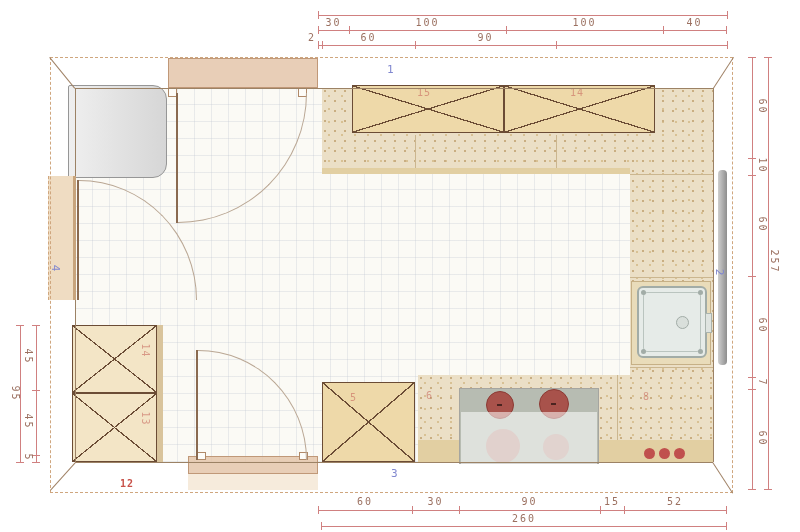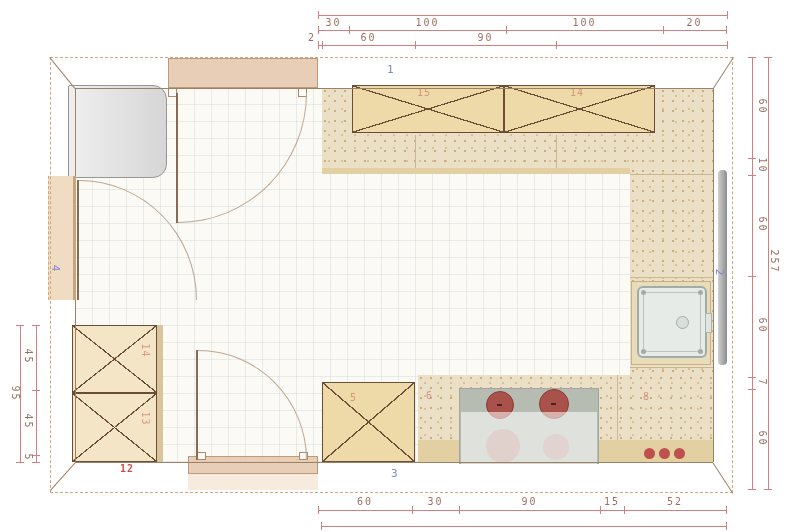--- a/index.html
+++ b/index.html
@@ -70,21 +70,21 @@
   <div class="abs xbox wheat" style="left:352px;top:85px;width:152px;height:48px;"></div>
   <div class="abs xbox wheat" style="left:504px;top:85px;width:151px;height:48px;"></div>
   <span class="abs ilabel" style="left:417px;top:87px;">15</span>
   <span class="abs ilabel" style="left:570px;top:87px;">14</span>
 
   <div class="abs xbox wheatlight" style="left:72px;top:325px;width:85px;height:68px;"></div>
   <div class="abs xbox wheatlight" style="left:72px;top:393px;width:85px;height:69px;"></div>
   <div class="abs" style="left:157px;top:325px;width:6px;height:137px;background:#d9c49c;"></div>
   <span class="abs ilabel rot" style="left:138px;top:345px;">14</span>
   <span class="abs ilabel rot" style="left:138px;top:413px;">13</span>
-  <span class="abs ilabel strong" style="left:120px;top:463px;font-weight:bold;">12</span>
+  <span class="abs ilabel strong" style="left:120px;top:478px;font-weight:bold;">12</span>
 
   <div class="abs" style="left:68px;top:85px;width:99px;height:93px;border:1px solid #969696;
        border-radius:2px 14px 14px 2px;background:linear-gradient(90deg,#efefef,#d6d6d6);"></div>
 
   <div class="abs xbox wheat" style="left:322px;top:382px;width:93px;height:80px;"></div>
 
   <div class="abs" style="left:459px;top:388px;width:140px;height:76px;border:1px solid #a5a5a0;background:#b7bcb2;"></div>
   <div class="abs circle" style="left:486px;top:391px;width:28px;height:28px;background:#a8524b;border:1px solid #8c3a34;"></div>
   <div class="abs circle" style="left:539px;top:389px;width:30px;height:30px;background:#a8524b;border:1px solid #8c3a34;"></div>
   <div class="abs" style="left:497px;top:404px;width:5px;height:2px;background:#4a2420;"></div>
@@ -148,21 +148,21 @@
   <span class="abs wlabel" style="left:391px;top:468px;">3</span>
   <span class="abs wlabel rot" style="left:52px;top:262px;">4</span>
 
   <div class="abs dline" style="left:318px;top:15px;width:410px;height:1px;"></div>
   <div class="abs tick" style="left:318px;top:11px;width:1px;height:8px;"></div>
   <div class="abs tick" style="left:727px;top:11px;width:1px;height:8px;"></div>
 
   <span class="abs dnum" style="left:318px;top:17px;width:31px;">30</span>
   <span class="abs dnum" style="left:349px;top:17px;width:157px;">100</span>
   <span class="abs dnum" style="left:506px;top:17px;width:157px;">100</span>
-  <span class="abs dnum" style="left:663px;top:17px;width:63px;">20</span>
+  <span class="abs dnum" style="left:663px;top:17px;width:63px;">40</span>
   <div class="abs dline" style="left:318px;top:30px;width:409px;height:1px;"></div>
   <div class="abs tick" style="left:318px;top:26px;width:1px;height:8px;"></div>
   <div class="abs tick" style="left:349px;top:26px;width:1px;height:8px;"></div>
   <div class="abs tick" style="left:506px;top:26px;width:1px;height:8px;"></div>
   <div class="abs tick" style="left:663px;top:26px;width:1px;height:8px;"></div>
   <div class="abs tick" style="left:726px;top:26px;width:1px;height:8px;"></div>
 
   <span class="abs dnum" style="left:306px;top:32px;width:12px;">2</span>
   <span class="abs dnum" style="left:322px;top:32px;width:93px;">60</span>
   <span class="abs dnum" style="left:415px;top:32px;width:141px;">90</span>
@@ -210,17 +210,18 @@
   <span class="abs dnum" style="left:459px;top:496px;width:141px;">90</span>
   <span class="abs dnum" style="left:600px;top:496px;width:24px;">15</span>
   <span class="abs dnum" style="left:624px;top:496px;width:102px;">52</span>
   <div class="abs dline" style="left:318px;top:510px;width:409px;height:1px;"></div>
   <div class="abs tick" style="left:318px;top:506px;width:1px;height:8px;"></div>
   <div class="abs tick" style="left:412px;top:506px;width:1px;height:8px;"></div>
   <div class="abs tick" style="left:459px;top:506px;width:1px;height:8px;"></div>
   <div class="abs tick" style="left:600px;top:506px;width:1px;height:8px;"></div>
   <div class="abs tick" style="left:624px;top:506px;width:1px;height:8px;"></div>
   <div class="abs tick" style="left:726px;top:506px;width:1px;height:8px;"></div>
+  <span class="abs dnum" style="left:321px;top:513px;width:406px;">260</span>
   <div class="abs dline" style="left:321px;top:526px;width:406px;height:1px;"></div>
   <div class="abs tick" style="left:321px;top:522px;width:1px;height:8px;"></div>
   <div class="abs tick" style="left:726px;top:522px;width:1px;height:8px;"></div>
 
 </div>
 
 </body></html>

